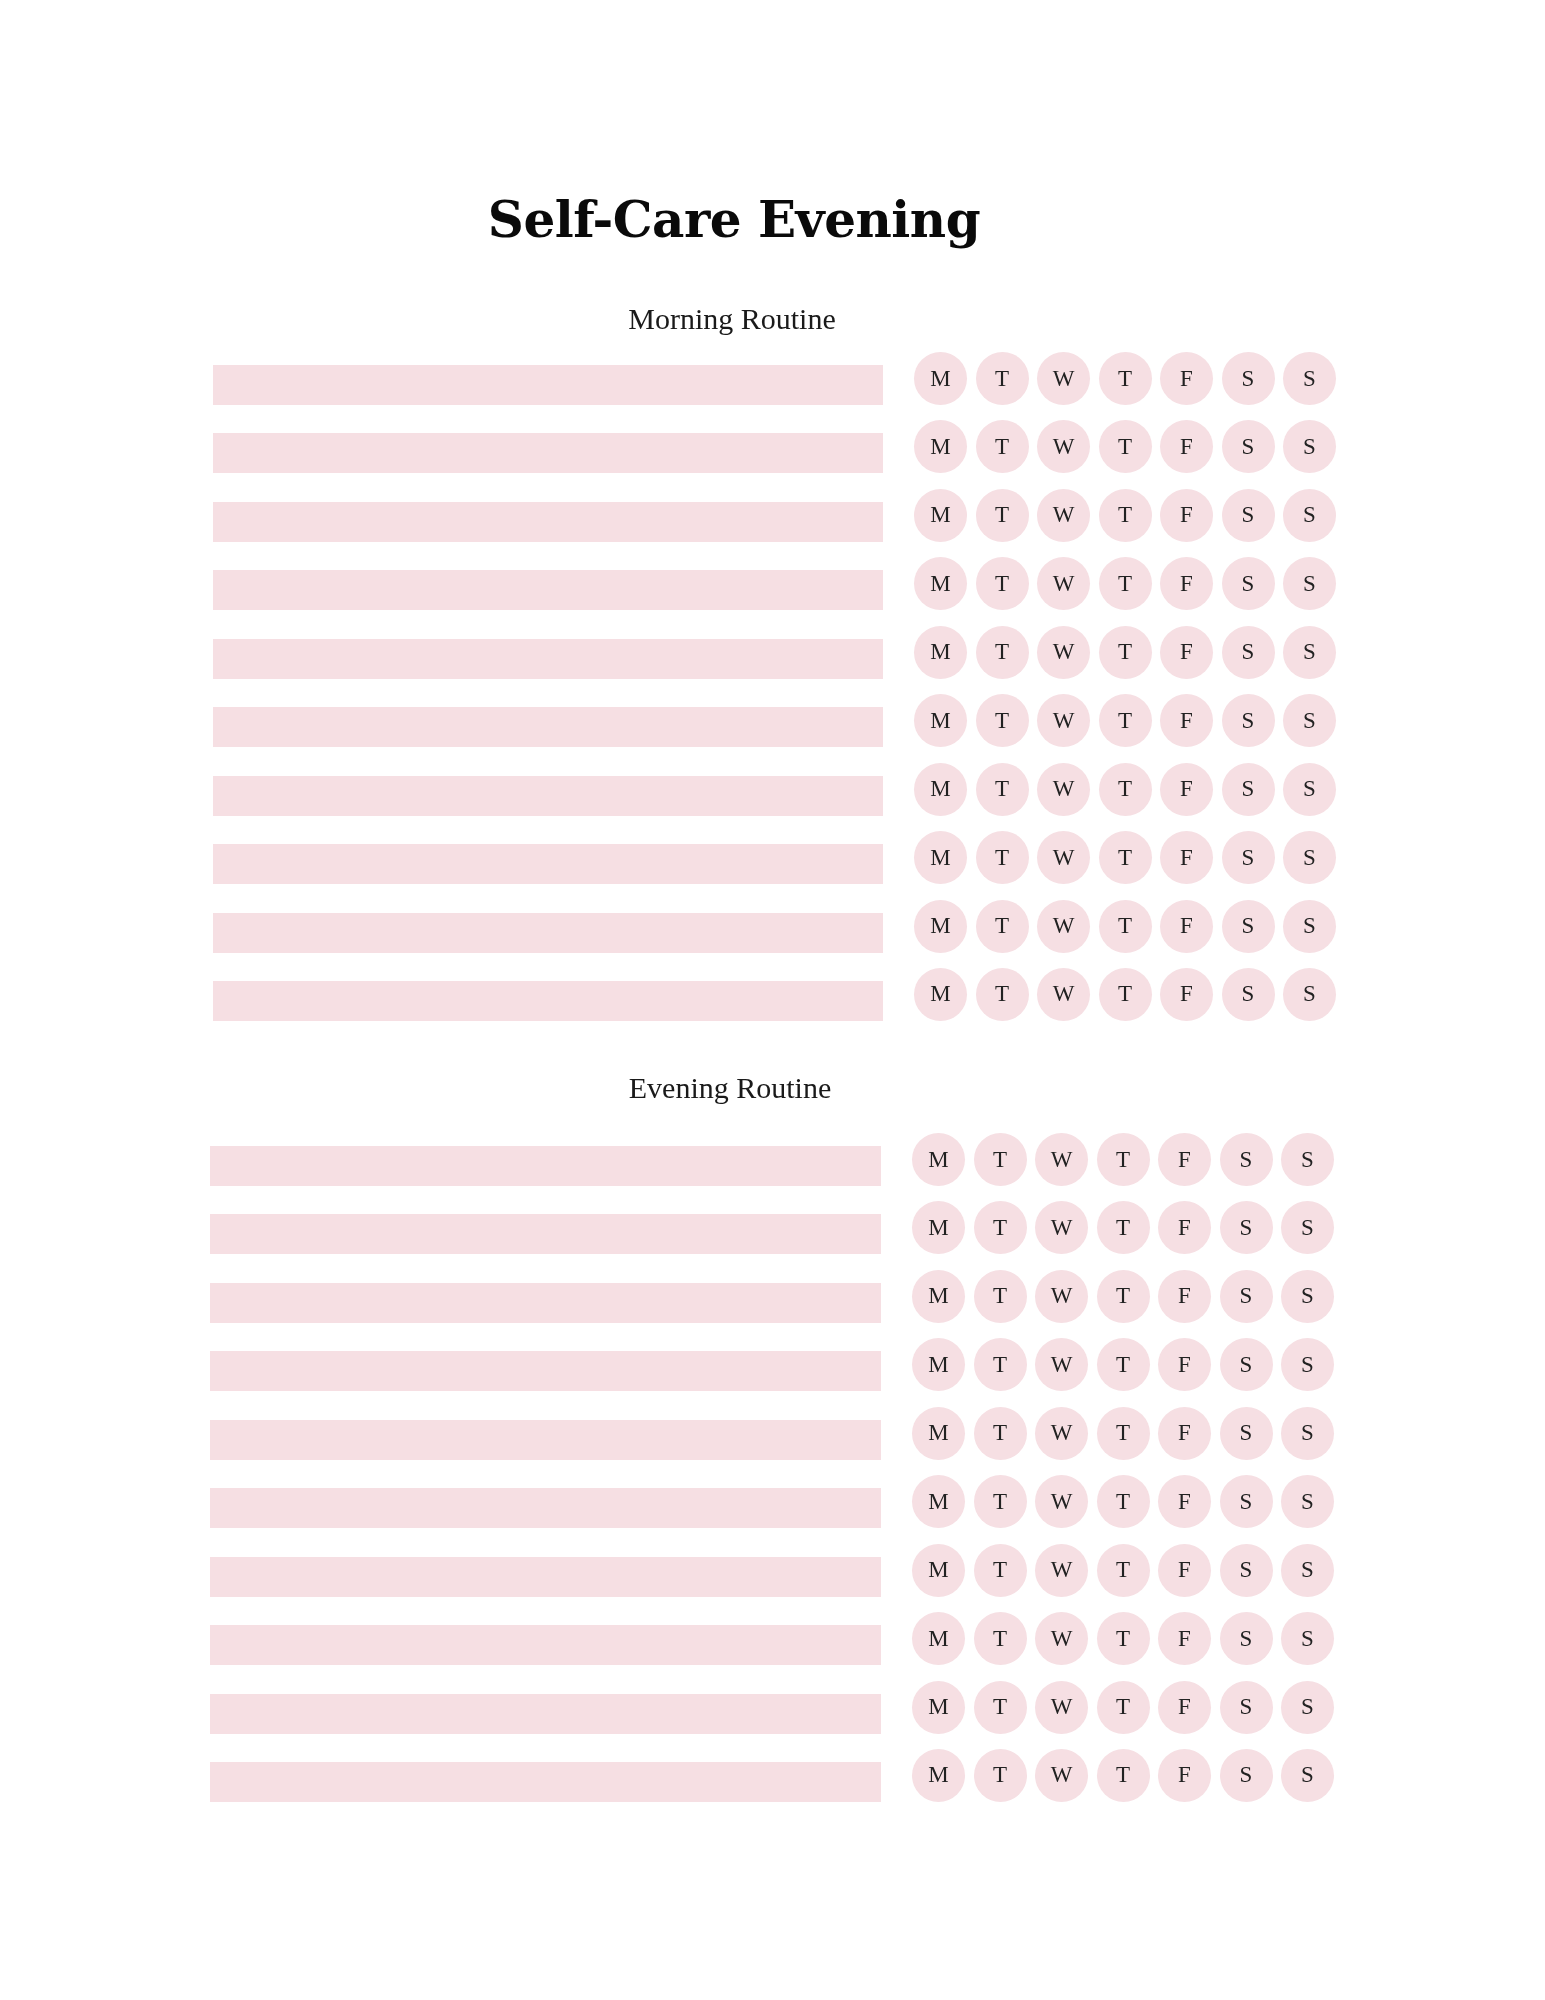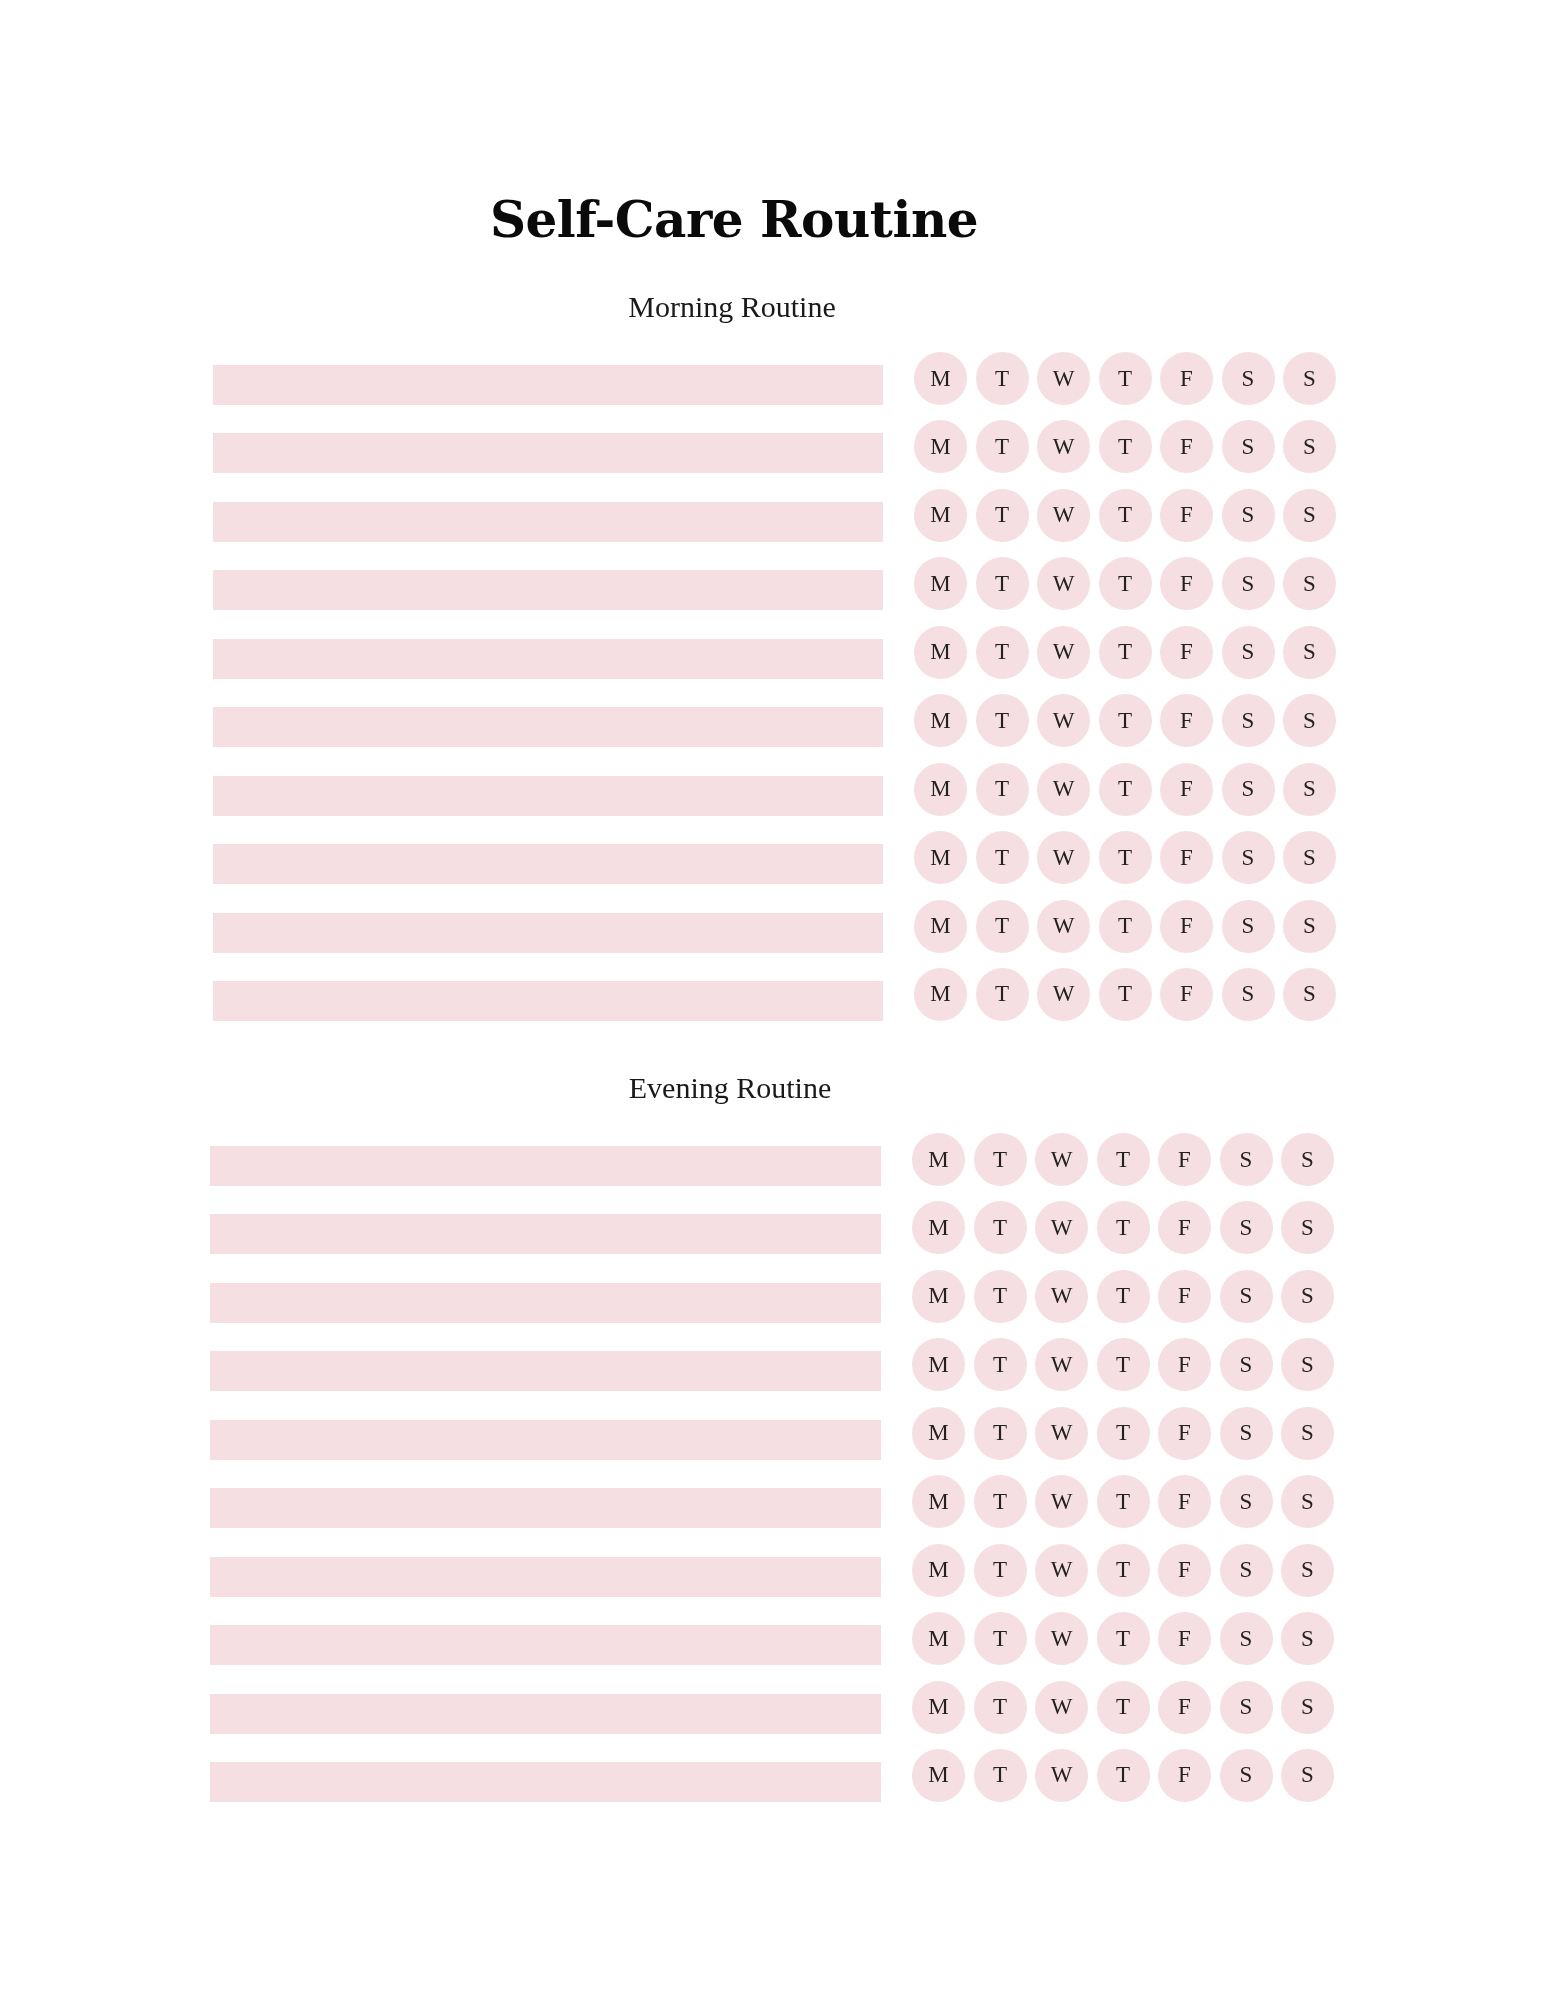--- a/index.html
+++ b/index.html
@@ -12,23 +12,23 @@
   .section { position:absolute; left:0; top:0; width:1545px; }
   .row { position:absolute; height:53px; }
   .bar { position:absolute; left:0; bottom:0; height:40px; background:#f6dfe3; }
   .day { position:absolute; top:0; width:53px; height:53px; border-radius:50%; background:#f6dfe3;
          display:flex; align-items:center; justify-content:center;
          font-family:"Liberation Serif", serif; font-size:23px; color:#222; }
 </style>
 </head>
 <body>
 
-<div class="title">Self-Care Routine</div>
-
-<div class="section-heading" style="left:560px; width:344px; top:290px;">Morning Routine</div>
+<div class="title">Self-Care Evening</div>
+
+<div class="section-heading" style="left:560px; width:344px; top:302px;">Morning Routine</div>
 <div class="section" id="sec0">
     <div class="row" style="left: 213px; top: 352px; width: 1123px;">
       <div class="bar" style="width: 670px;"></div>
       <div class="day" style="left: 701px;">M</div>
       <div class="day" style="left: 762.5px;">T</div>
       <div class="day" style="left: 824px;">W</div>
       <div class="day" style="left: 885.5px;">T</div>
       <div class="day" style="left: 947px;">F</div>
       <div class="day" style="left: 1008.5px;">S</div>
       <div class="day" style="left: 1070px;">S</div>

